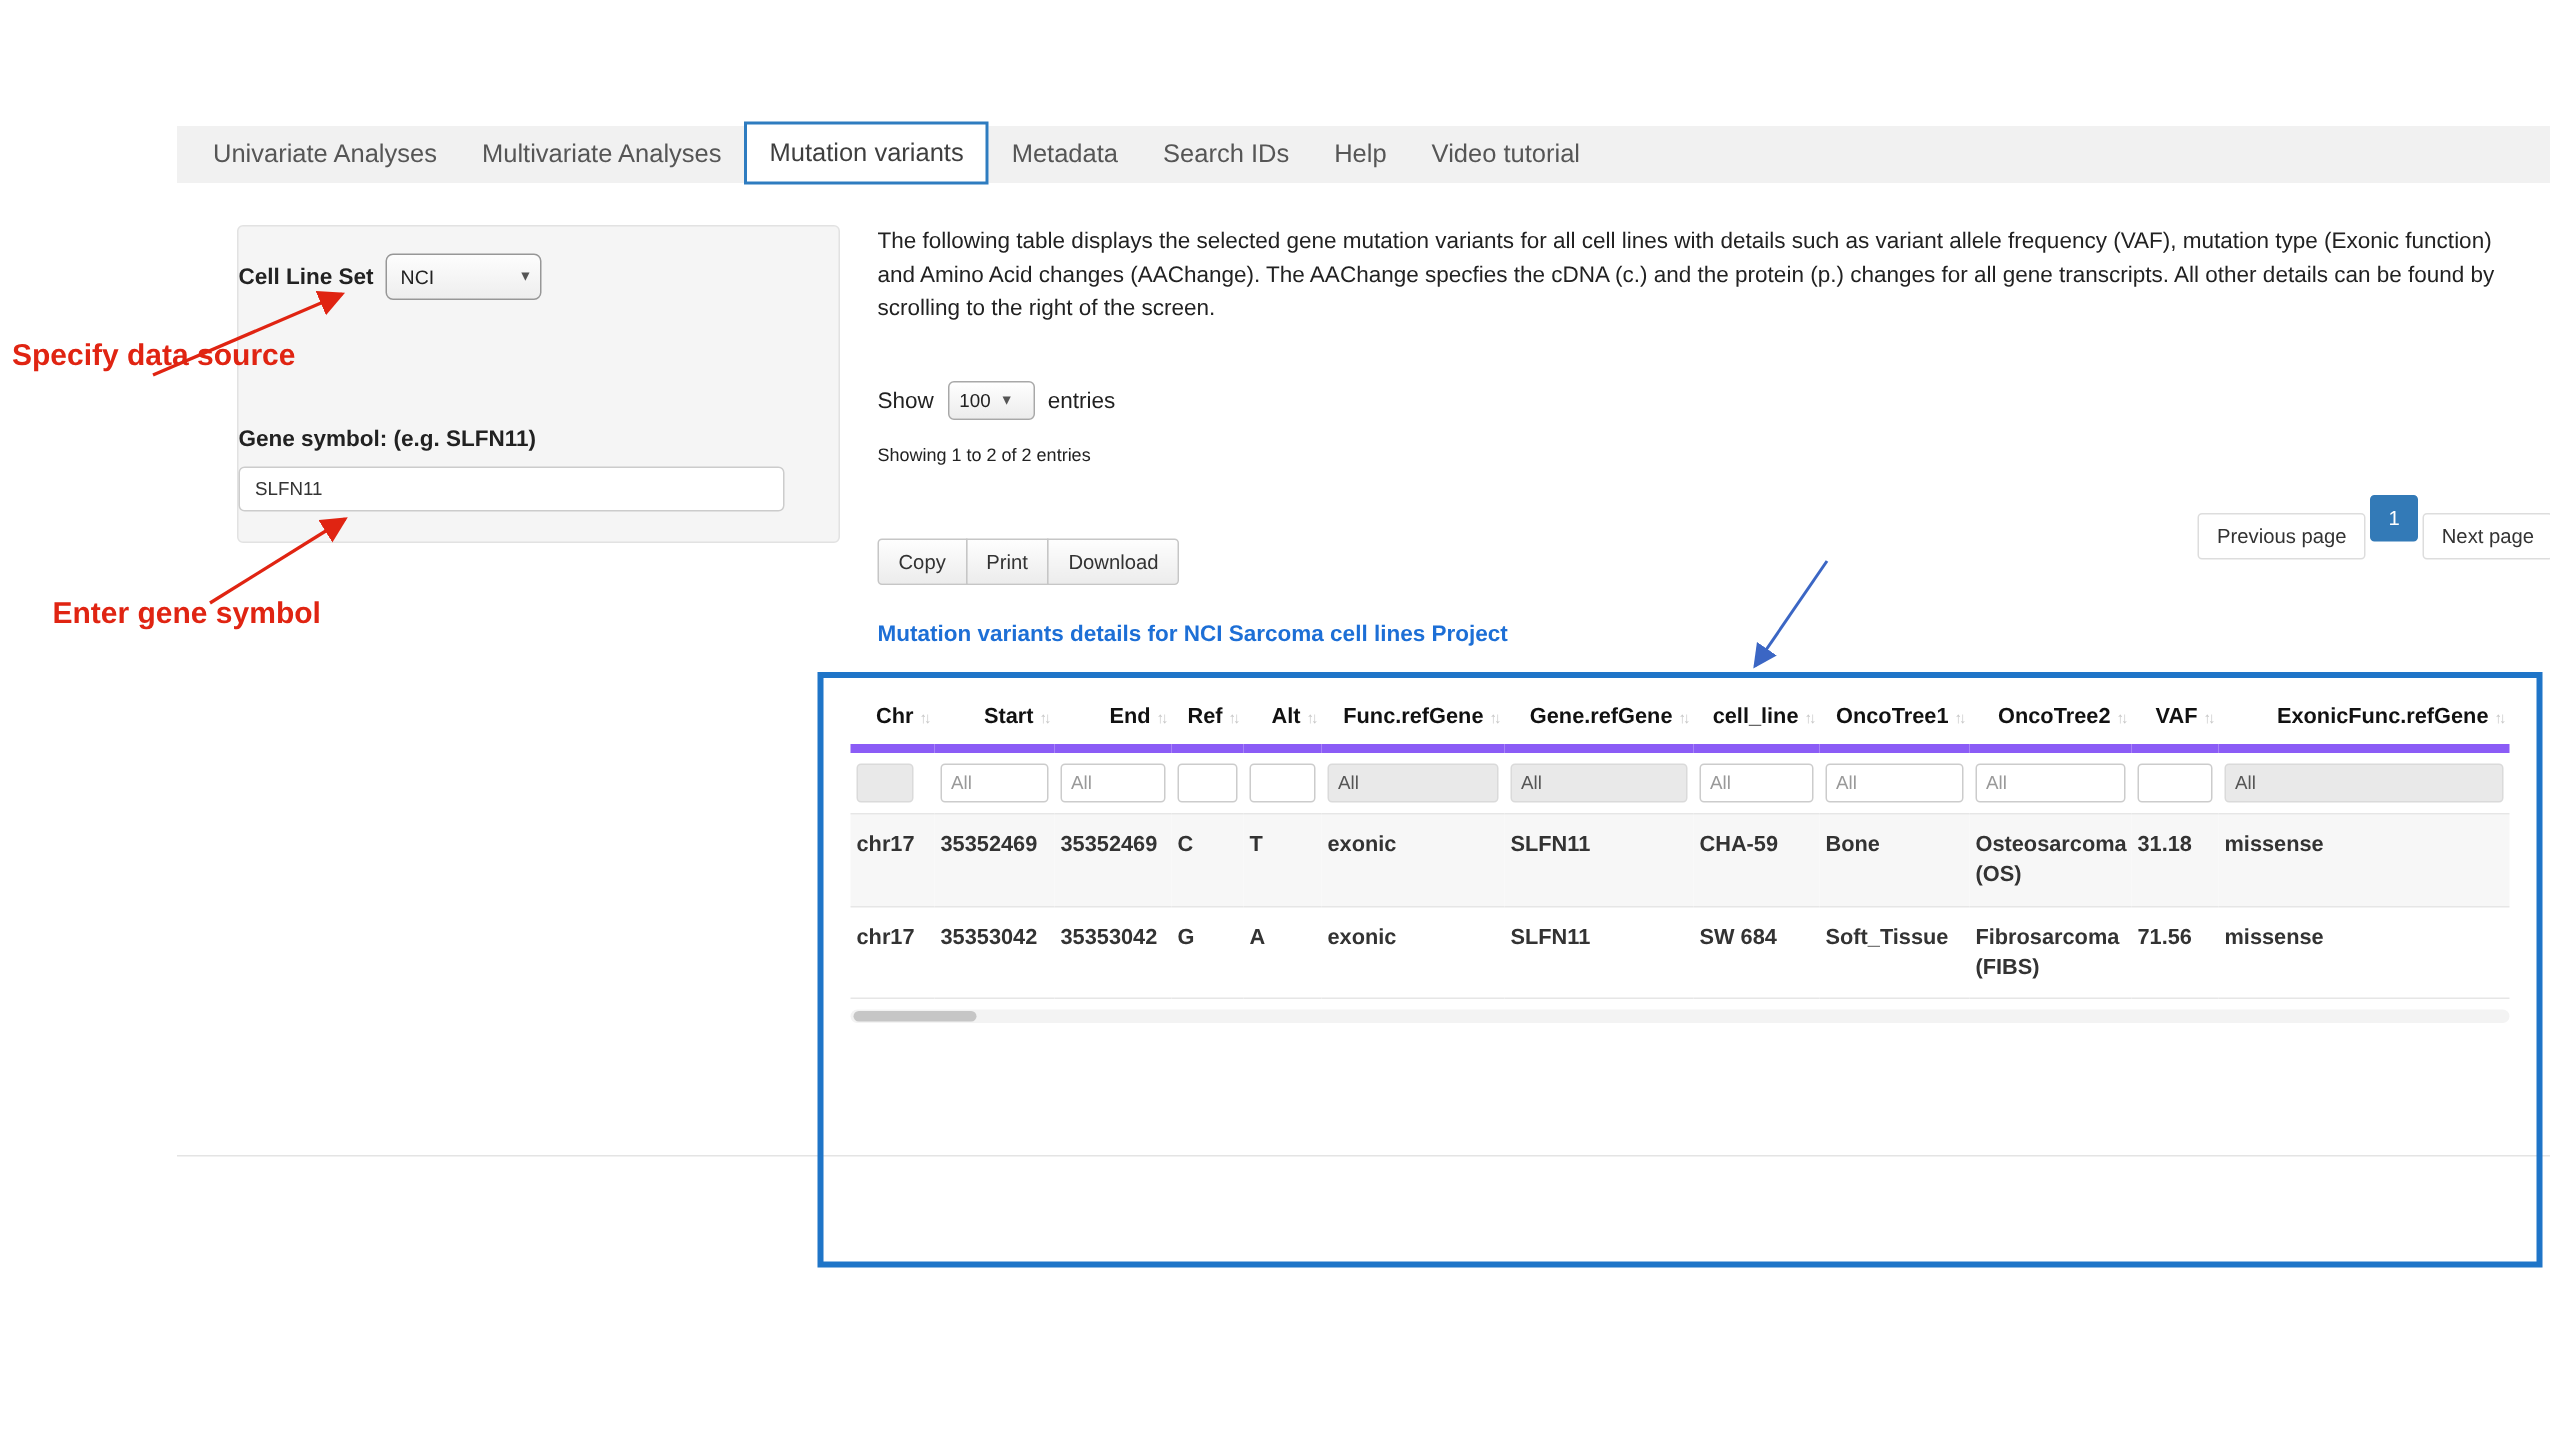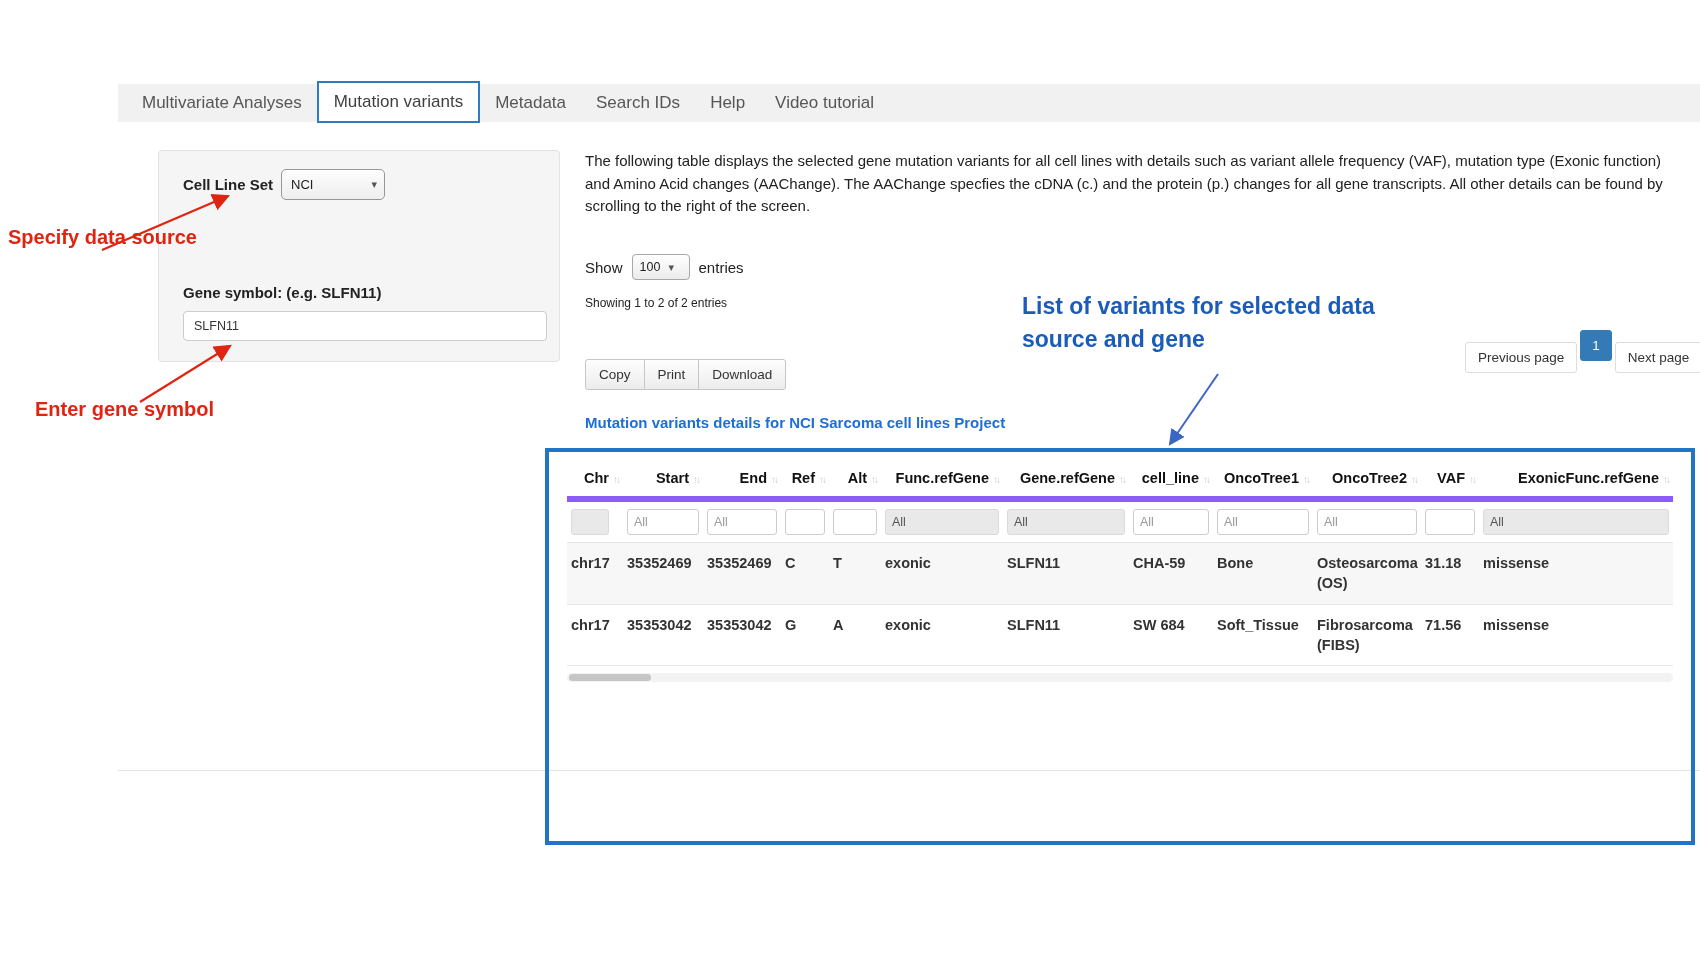--- a/index.html
+++ b/index.html
@@ -7,21 +7,21 @@
   body { font-family:"Liberation Sans", sans-serif; width:1700px; height:956px; overflow:hidden; }
   .page { position:relative; width:1700px; height:956px; background:#fff; }
 
   
   .navbar { position:absolute; left:118px; top:84px; width:1582px; height:38px; background:#f1f1f1; display:flex; align-items:stretch; }
   .nav-tab { display:flex; align-items:center; padding:0 15px; font-size:17px; color:#565656; cursor:pointer; white-space:nowrap; }
   .nav-tab:first-child { margin-left:9px; }
   .nav-tab.active { position:relative; background:#fff; border:2px solid #2e7cc0; color:#3f3f3f; margin-top:-3px; margin-bottom:-1px; }
 
   
-  .panel { position:absolute; left:158px; top:150px; width:402px; height:212px; background:#f5f5f5; border:1px solid #e2e2e2; border-radius:4px; padding:18px 24px; }
+  .panel { position:absolute; left:158px; top:150px; width:402px; height:212px; background:#f5f5f5; border:1px solid #e2e2e2; border-radius:4px; padding:18px 0; }
   .panel-row { display:flex; align-items:center; gap:8px; }
   .panel-label { font-weight:bold; font-size:15px; color:#222; }
   .select-box { display:inline-flex; align-items:center; justify-content:space-between; gap:8px; min-width:104px; height:31px; padding:0 7px 0 9px; background:linear-gradient(#fdfdfd,#eee); border:1px solid #979797; border-radius:5px; font-size:13px; color:#222; cursor:pointer; }
   .caret { font-size:11px; color:#555; line-height:1; }
   .gene-label { display:block; margin-top:84px; font-weight:bold; font-size:15px; color:#222; }
   .gene-input { margin-top:10px; width:364px; height:30px; border:1px solid #ccc; border-radius:4px; padding:0 10px; font-size:12.5px; color:#333; background:#fff; }
 
   
   .ann-red { position:absolute; color:#e02412; font-weight:bold; font-size:20px; white-space:nowrap; }
   .ann-blue { position:absolute; color:#1a5cb8; font-weight:bold; font-size:23px; line-height:1.45; }
@@ -59,20 +59,21 @@
   tr.r1 td, tr.r2 td { border-bottom:1px solid #e6e6e6; }
   .scroll-track { position:relative; margin-top:7px; width:1106px; height:9px; background:#f3f3f3; border-radius:5px; }
   .scroll-thumb { position:absolute; left:2px; top:1px; width:82px; height:7px; background:#c6c6c6; border-radius:4px; cursor:grab; }
 </style>
 </head>
 <body>
 
 <div class="page">
 
   <nav class="navbar">
+    <div class="nav-tab">Univariate Analyses</div>
     <div class="nav-tab">Multivariate Analyses</div>
     <div class="nav-tab active">Mutation variants</div>
     <div class="nav-tab">Metadata</div>
     <div class="nav-tab">Search IDs</div>
     <div class="nav-tab">Help</div>
     <div class="nav-tab">Video tutorial</div>
   </nav>
 
   <aside class="panel">
     <div class="panel-row">
@@ -99,24 +100,20 @@
   <div class="ann-red" style="left:35px; top:398px;">Enter gene symbol</div>
   <svg class="arrow" style="left:128px; top:336px; width:115px; height:75px;">
     <defs>
         <marker id="ar2" markerWidth="9" markerHeight="9" refX="7" refY="4" orient="auto">
           <path d="M0,0 L8,4 L0,8 z" fill="#e02412"></path>
         </marker>
       </defs>
     <line x1="12" y1="66" x2="102" y2="10" stroke="#e02412" stroke-width="2.2" marker-end="url(#ar2)"></line>
   </svg>
 
-  <div class="ann-blue" style="left:1022px; top:290px;">
-    <div>List of variants for selected data</div>
-    <div>source and gene</div>
-  </div>
   <svg class="arrow" style="left:1158px; top:366px; width:72px; height:90px;">
     <defs>
         <marker id="ar3" markerWidth="9" markerHeight="9" refX="7" refY="4" orient="auto">
           <path d="M0,0 L8,4 L0,8 z" fill="#3b66c4"></path>
         </marker>
       </defs>
     <line x1="60" y1="8" x2="12" y2="78" stroke="#3b66c4" stroke-width="2" marker-end="url(#ar3)"></line>
   </svg>
 
   <p class="description">The following table displays the selected gene mutation variants for all cell lines with details such as variant allele frequency (VAF), mutation type (Exonic function) and Amino Acid changes (AAChange). The AAChange specfies the cDNA (c.) and the protein (p.) changes for all gene transcripts. All other details can be found by scrolling to the right of the screen.</p>

